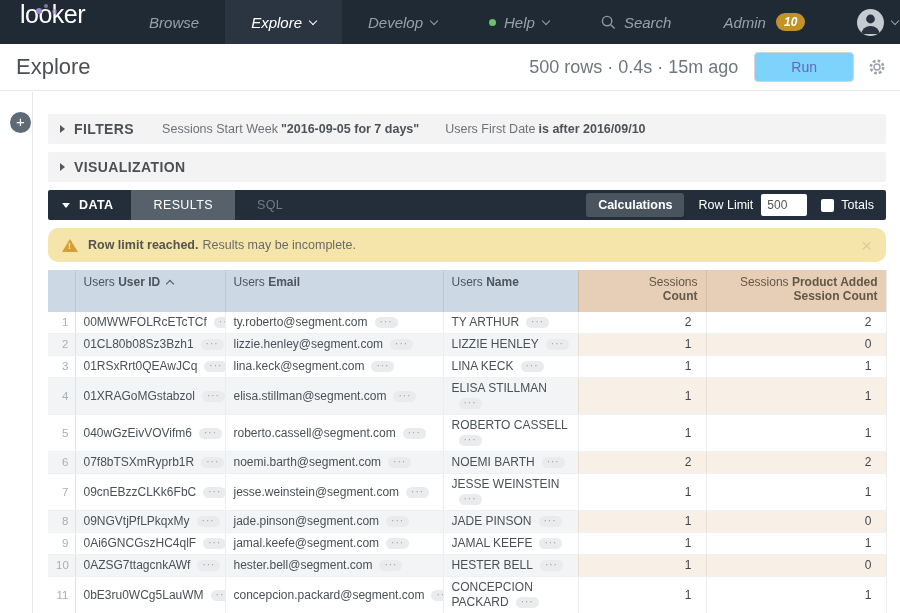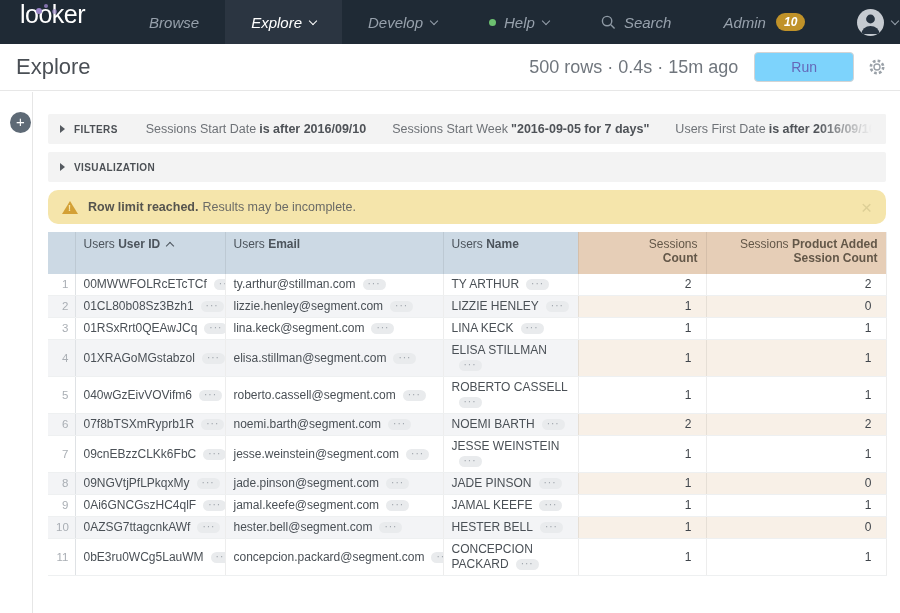--- a/index.html
+++ b/index.html
@@ -33,21 +33,21 @@
   .gear { margin-left:14px; display:inline-flex; cursor:pointer; }
 
   
   .rail { position:absolute; left:0; top:92px; width:33px; height:521px; border-right:1px solid #e6e6e6; background:#fff; }
   .add-btn { position:absolute; left:10px; top:20px; width:21px; height:21px; border-radius:50%; background:#5e6a76; color:#fff; font-size:15px; line-height:20px; text-align:center; cursor:pointer; }
 
   
   .content { position:absolute; left:48px; top:92px; width:838px; padding-top:22px; }
   .bar { height:30px; display:flex; align-items:center; margin-bottom:8px; border-radius:2px; }
   .bar.light { background:#f3f3f3; color:#55595e; padding:0 12px; position:relative; overflow:hidden; }
-  .bar-label { font-weight:bold; font-size:10px; letter-spacing:.4px; margin:0 0 0 9px; color:#4c5055; }
+  .bar-label { font-weight:bold; font-size:14px; letter-spacing:.4px; margin:0 0 0 9px; color:#4c5055; }
   .tri-right { width:0; height:0; border-left:5px solid #555a60; border-top:4px solid transparent; border-bottom:4px solid transparent; }
   .tri-down { width:0; height:0; border-top:5px solid #fff; border-left:4px solid transparent; border-right:4px solid transparent; }
   .filter-items { display:flex; margin-left:28px; font-size:12.5px; color:#6e7277; white-space:nowrap; }
   .filter { margin-right:26px; }
   .filter .f-field { margin-right:3px; }
   .filter b { color:#4e5257; }
   .fade { position:absolute; right:0; top:0; bottom:0; width:70px; background:linear-gradient(to right, rgba(243,243,243,0), #f3f3f3 80%); }
 
   
   .bar.dark { background:#232e3a; color:#fff; margin-bottom:8px; }
@@ -161,33 +161,47 @@
   <div class="rail">
     <div class="add-btn">+</div>
   </div>
 
   <div class="content">
 
     <div class="bar light">
       <i class="tri-right"></i>
       <span class="bar-label">FILTERS</span>
       <div class="filter-items">
-        <span class="filter"><span class="f-field">Sessions Start Date</span><b>is after 2016/09/10</b></span>
         <span class="filter"><span class="f-field">Sessions Start Week</span><b>"2016-09-05 for 7 days"</b></span>
         <span class="filter"><span class="f-field">Users First Date</span><b>is after 2016/09/10</b></span>
 
       </div>
       <div class="fade"></div>
     </div>
 
     <div class="bar light">
       <i class="tri-right"></i>
       <span class="bar-label">VISUALIZATION</span>
     </div>
 
+    <div class="bar dark">
+      <div class="data-label">
+        <i class="tri-down"></i>
+        <span>DATA</span>
+      </div>
+      <div class="tab active">RESULTS</div>
+      <div class="tab">SQL</div>
+      <div class="bar-right">
+        <button class="calc-btn">Calculations</button>
+        <span class="rl-label">Row Limit</span>
+        <input class="rl-input" value="500" style="">
+        <span class="checkbox"></span>
+        <span>Totals</span>
+      </div>
+    </div>
 
     <div class="warning">
       <span class="warn-ico"></span>
       <b>Row limit reached.</b>
       <span>Results may be incomplete.</span>
       <span class="close">×</span>
     </div>
 
     <table>
       <colgroup>
@@ -205,21 +219,21 @@
           <th class="th-dim"><span class="g">Users</span> <span class="n">Email</span></th>
           <th class="th-dim"><span class="g">Users</span> <span class="n">Name</span></th>
           <th class="th-meas"><span class="g block">Sessions</span><span class="n">Count</span></th>
           <th class="th-meas"><span class="g">Sessions</span> <span class="n">Product Added Session Count</span></th>
         </tr>
       </thead>
       <tbody>
           <tr>
             <td class="td-num"><span>1</span></td>
             <td class="td-dim"><span>00MWWFOLRcETcTCf</span><span class="pill">···</span></td>
-            <td class="td-dim"><span>ty.arthur@stillman.com</span><span class="pill">···</span></td>
+            <td class="td-dim"><span>ty.roberto@segment.com</span><span class="pill">···</span></td>
             <td class="td-dim td-name"><span>TY ARTHUR</span><span class="pill">···</span></td>
             <td class="td-meas"><span>2</span></td>
             <td class="td-meas"><span>2</span></td>
           </tr>
           <tr>
             <td class="td-num"><span>2</span></td>
             <td class="td-dim"><span>01CL80b08Sz3Bzh1</span><span class="pill">···</span></td>
             <td class="td-dim"><span>lizzie.henley@segment.com</span><span class="pill">···</span></td>
             <td class="td-dim td-name"><span>LIZZIE HENLEY</span><span class="pill">···</span></td>
             <td class="td-meas"><span>1</span></td>

